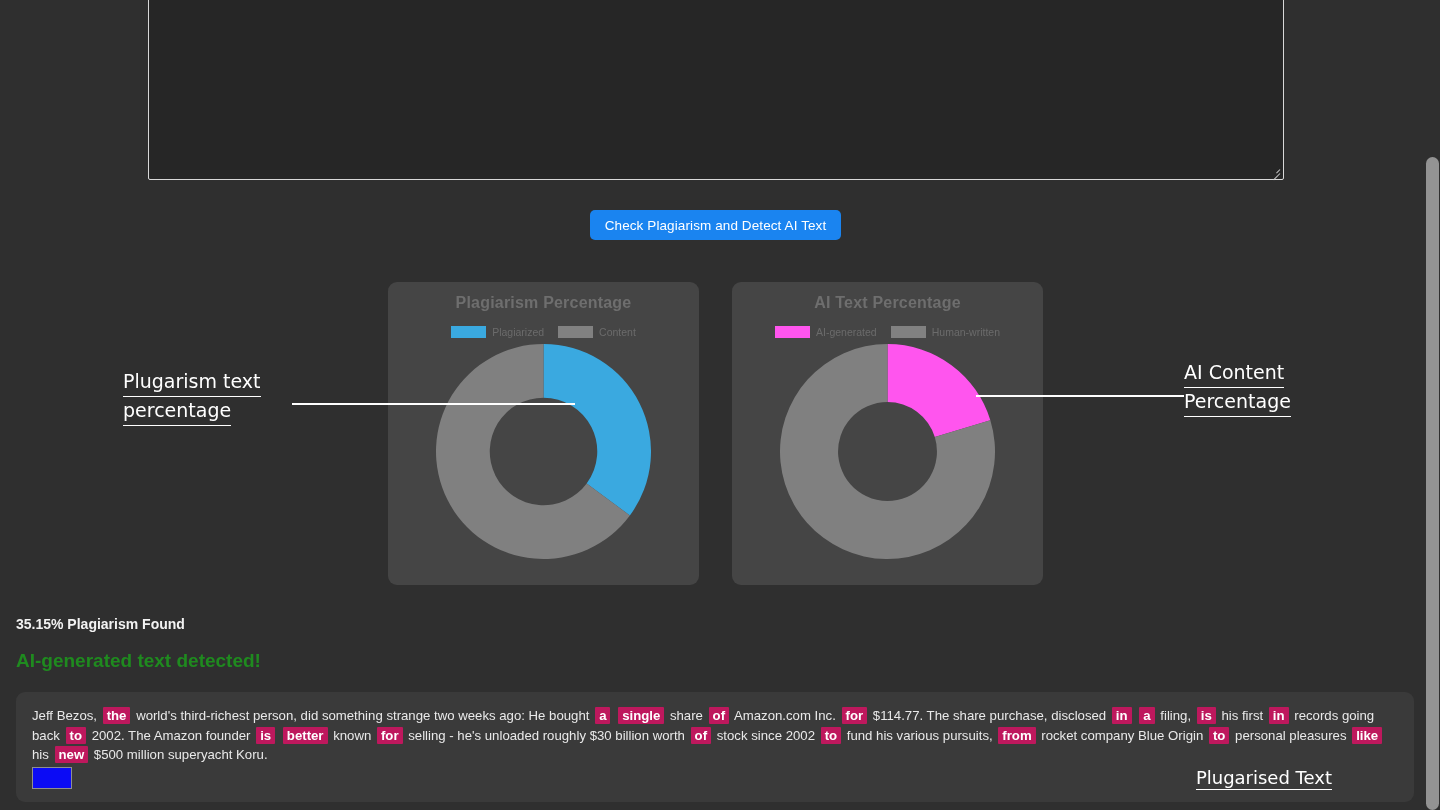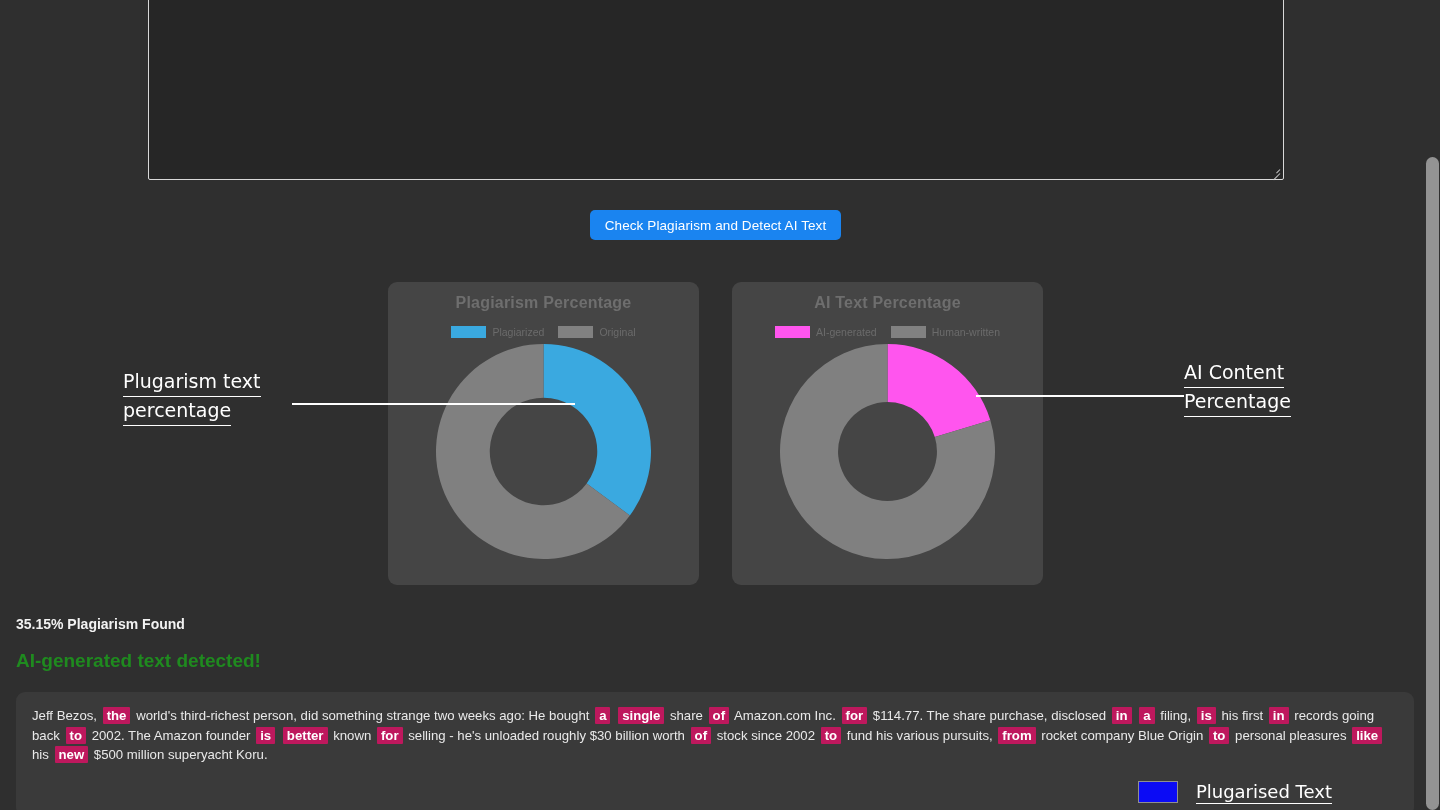--- a/index.html
+++ b/index.html
@@ -166,23 +166,23 @@
     background: #be185d;
     color: #ffffff;
     font-weight: bold;
     padding: 1px 4px;
     margin: 0 2px;
     border-radius: 1px;
   }
   .legend-foot {
     display: flex;
     align-items: center;
-    justify-content: flex-end;
+    justify-content: space-between;
     gap: 18px;
-    margin-top: 16px;
+    margin-top: 2px;
     padding-right: 66px;
   }
   .foot-swatch {
     width: 40px; height: 22px;
     background: #0b0bf5;
     border: 1px solid #8f8f8f;
     display: block;
   }
   .foot-label {
     font-family: "DejaVu Sans", sans-serif;
@@ -224,21 +224,21 @@
 
   <div class="card" id="card-plag">
     <div class="card-title">Plagiarism Percentage</div>
     <div class="legend">
       <div class="legend-item">
         <span class="legend-swatch" style="background:#3aa9e0"></span>
         <span class="legend-label">Plagiarized</span>
       </div>
       <div class="legend-item">
         <span class="legend-swatch" style="background:#818181"></span>
-        <span class="legend-label">Original</span>
+        <span class="legend-label">Content</span>
       </div>
     </div>
     <div class="donut-holder" id="plag-donut-holder">
         <svg width="215" height="215" viewBox="0 0 215 215">
           <path d="M107.5 0 A107.5 107.5 0 0 1 193.86995051205372 171.50376276864813 L150.68497525602686 139.50188138432407 A53.75 53.75 0 0 0 107.5 53.75 Z" fill="#3aa9e0"></path>
           <path d="M193.86995051205372 171.50376276864813 A107.5 107.5 0 1 1 107.49999999999999 0 L107.49999999999999 53.75 A53.75 53.75 0 1 0 150.68497525602686 139.50188138432407 Z" fill="#808080"></path>
         </svg>
       </div>
   </div>
 

